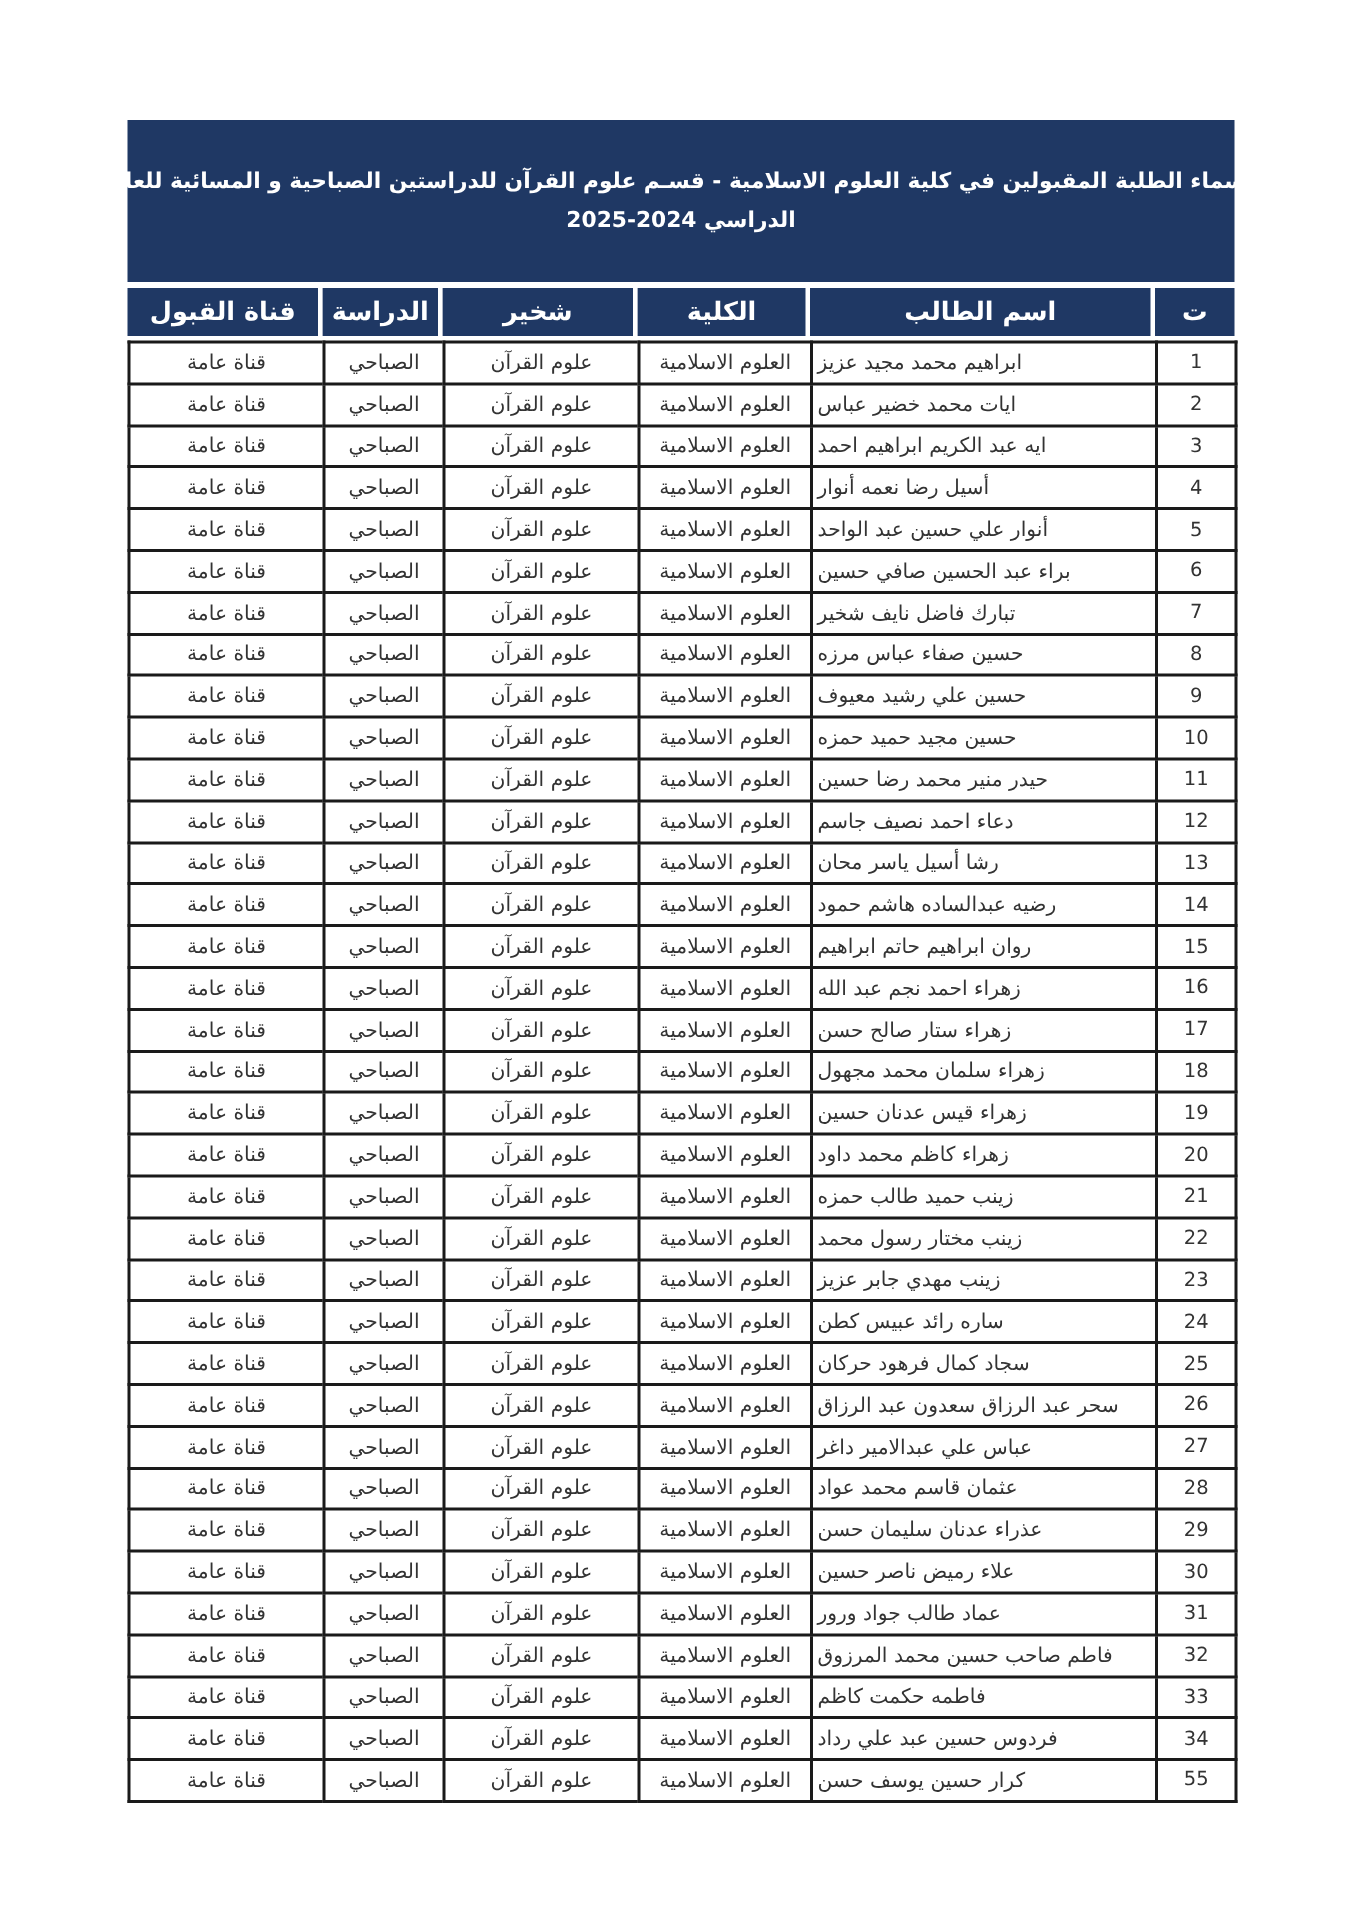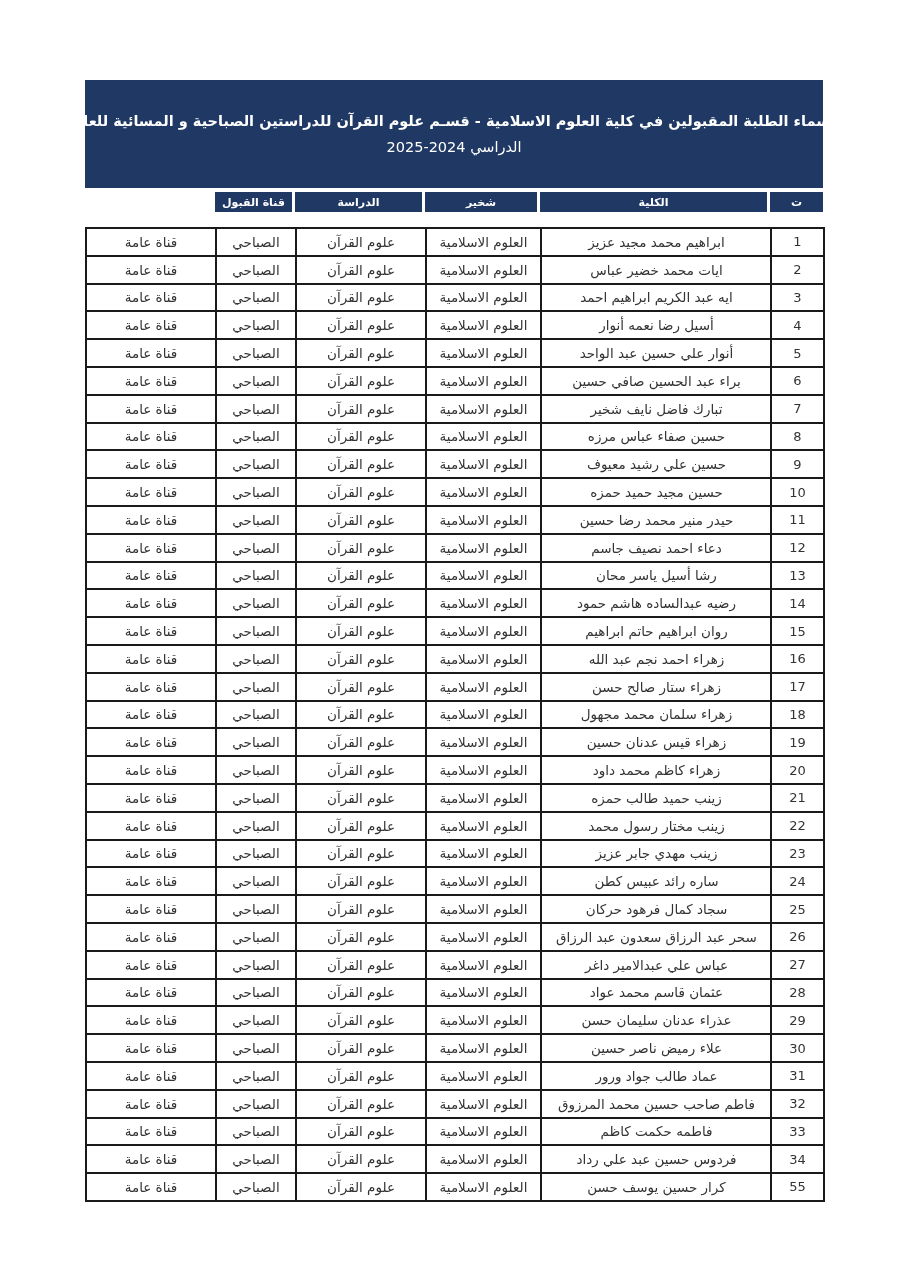--- a/index.html
+++ b/index.html
@@ -15,66 +15,67 @@
     position:absolute;left:85px;top:80px;width:738px;height:108px;
     background:#1f3864;color:#ffffff;
     display:flex;flex-direction:column;align-items:center;justify-content:center;
     gap:10px;direction:rtl;
   }
   .banner .line1{
     font-size:14.5px;font-weight:bold;white-space:nowrap;text-align:center;
     letter-spacing:0;
   }
   .banner .line2{
-    font-size:14.5px;font-weight:normal;white-space:nowrap;text-align:right;
+    font-size:14.5px;font-weight:bold;white-space:nowrap;text-align:right;
   }
   .banner .line2 .years{direction:ltr;unicode-bidi:isolate;}
   
   .thead{
     position:absolute;left:85px;top:192px;width:738px;height:32px;
     display:grid;direction:rtl;
     grid-template-columns:53px 230px 115px 130px 80px 130px;
     background:#ffffff;
   }
   .th{
-    background:#1f3864;color:#ffffff;font-weight:bold;font-size:11px;
+    background:#1f3864;color:#ffffff;font-weight:bold;font-size:17px;
     display:flex;align-items:center;justify-content:center;
-    height:20px;box-sizing:border-box;
+    height:32px;box-sizing:border-box;
   }
   .th + .th{border-inline-start:3px solid #ffffff;}
   
   .tbl-wrap{position:absolute;left:85px;top:227px;width:738px;}
   table.students{
     width:738px;border-collapse:collapse;table-layout:fixed;direction:rtl;
     font-size:13.5px;color:#333333;
   }
   table.students td{
     border:2px solid #1a1a1a;
     height:25.8px;padding:0 3px;box-sizing:content-box;
     text-align:center;vertical-align:middle;
     overflow:hidden;white-space:nowrap;
   }
-  table.students td.c-name{text-align:center;padding-right:2px;}
+  table.students td.c-name{text-align:left;padding-right:2px;}
   table.students td.c-no{font-size:13px;}
 </style>
 </head>
 <body>
 
 <div class="page">
 
   <div class="banner">
     <div class="line1">اسماء الطلبة المقبولين في كلية العلوم الاسلامية - قسـم علوم القرآن للدراستين الصباحية و المسائية للعام</div>
     <div class="line2">
       <span>الدراسي</span>
       <span class="years">2025-2024</span>
     </div>
   </div>
 
   <div class="thead">
     <div class="th">ت</div>
+    <div class="th">اسم الطالب</div>
     <div class="th">الكلية</div>
     <div class="th">شخير</div>
     <div class="th">الدراسة</div>
     <div class="th">قناة القبول</div>
   </div>
 
   <div class="tbl-wrap">
     <table class="students">
       <colgroup>
         <col style="width:53px">

